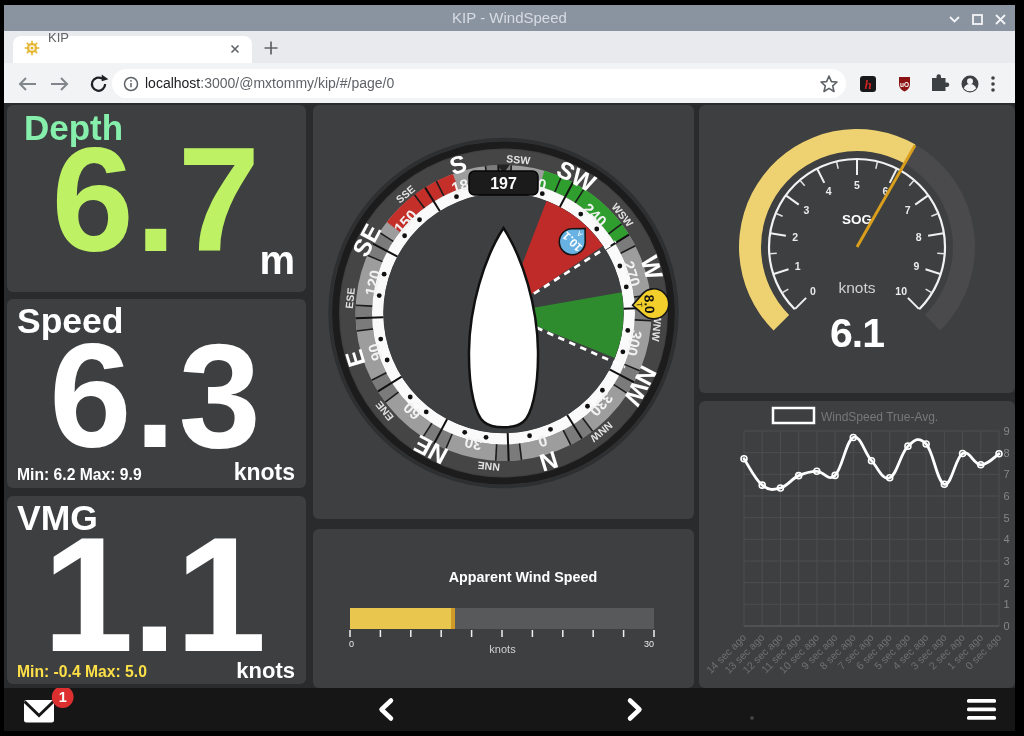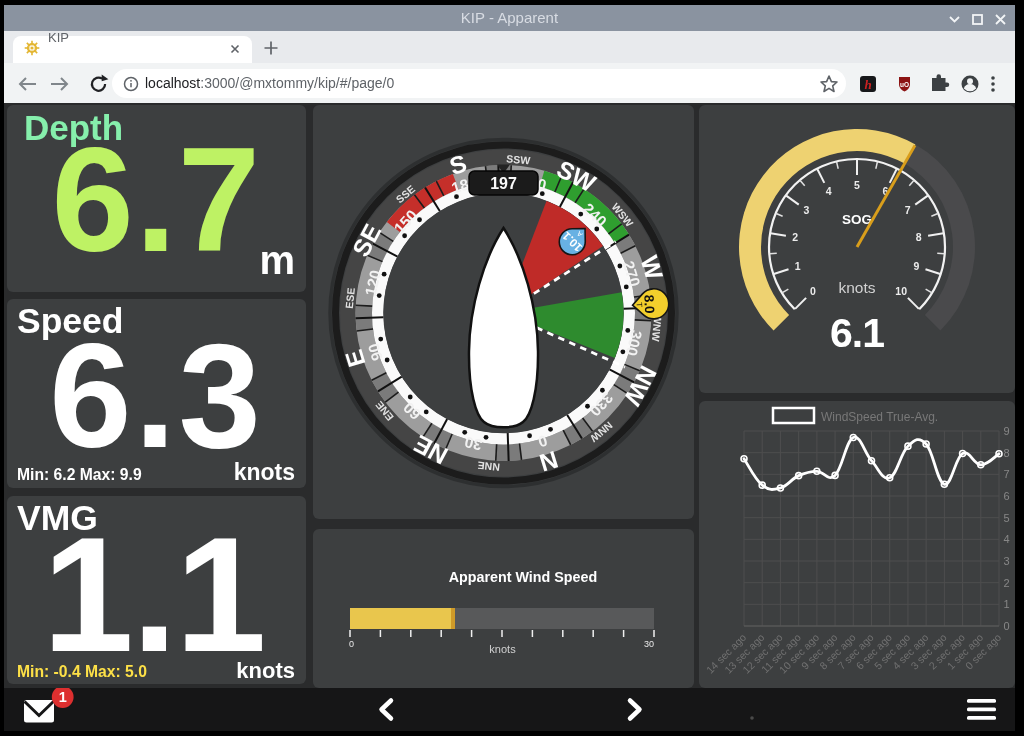--- a/index.html
+++ b/index.html
@@ -1,19 +1,19 @@
 <!DOCTYPE html>
 <html><head><meta charset="utf-8"><style>
 html,body{margin:0;padding:0;width:1024px;height:736px;background:#000;font-family:"Liberation Sans",sans-serif;overflow:hidden}
 .abs{position:absolute}
 .panel{position:absolute;background:#3d3f40;border-radius:6px}
 </style></head><body>
 <div style="position:relative;width:1024px;height:736px">
 <div class="abs" style="left:4px;top:5px;width:1011px;height:26px;background:#8a93a0"></div>
-<div class="abs" style="left:4px;top:5px;width:1011px;height:26px;text-align:center;font-size:15px;line-height:26px;color:#d8dce3">KIP - Apparent</div>
+<div class="abs" style="left:4px;top:5px;width:1011px;height:26px;text-align:center;font-size:15px;line-height:26px;color:#d8dce3">KIP - WindSpeed</div>
 <svg class="abs" style="left:940px;top:5px" width="70" height="26" viewBox="0 0 70 26">
       <g stroke="#f2f4f6" stroke-width="1.8" fill="none">
         <path d="M 10 12 L 14.5 16.5 L 19 12"></path>
         <rect x="33" y="10" width="9" height="9"></rect>
         <path d="M 56 10 L 65 19 M 65 10 L 56 19"></path>
       </g>
     </svg>
 <div class="abs" style="left:4px;top:31px;width:1011px;height:32px;background:#e8eaed"></div>
 <div class="abs" style="left:13px;top:36px;width:239px;height:27px;background:#fff;border-radius:8px 8px 0 0"></div>
 <div class="abs" style="left:24px;top:40px;width:16px;height:16px"><svg width="16" height="16" viewBox="0 0 16 16">

